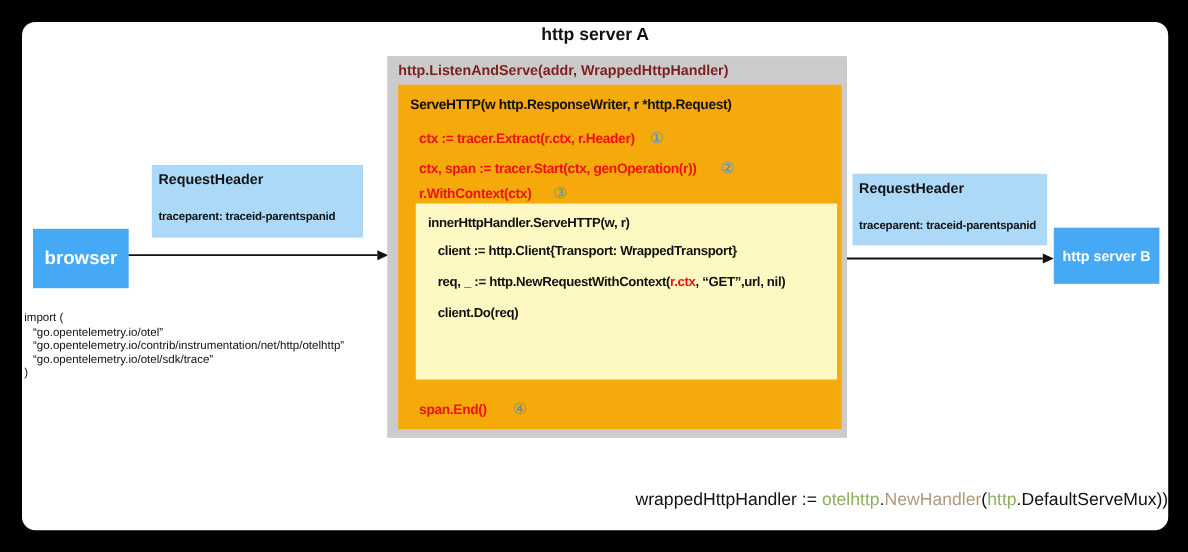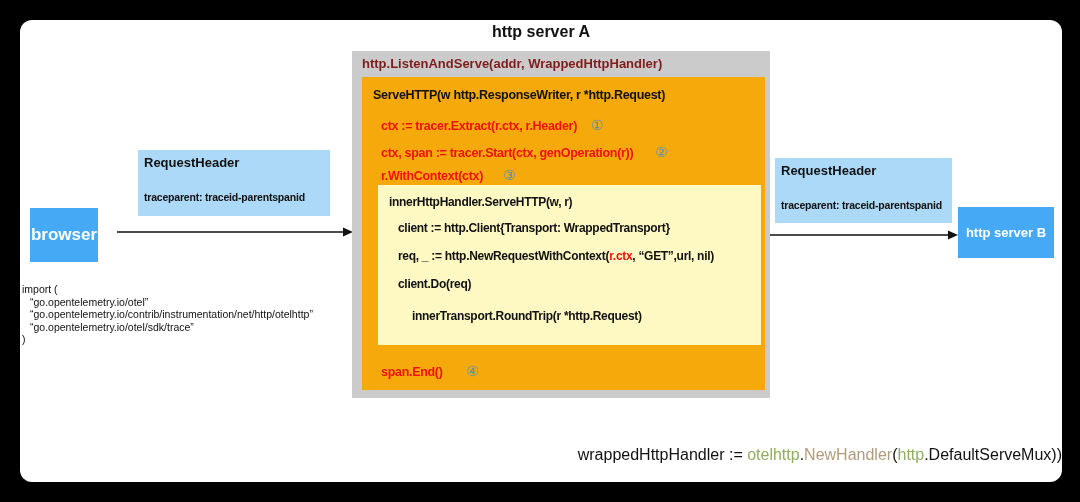--- a/index.html
+++ b/index.html
@@ -37,21 +37,21 @@
   .span-end { position: absolute; left: 19px; top: 286px; }
   
   .req-box { background: #acd9f7; color: #111; }
   .req-left  { left: 118px; top: 130px; width: 192px; height: 66px; }
   .req-right { left: 755px; top: 138px; width: 177px; height: 65px; }
   .req-title { position: absolute; left: 6px; top: 5px; font-size: 13px; font-weight: bold; }
   .req-value { position: absolute; left: 6px; top: 41px; font-size: 10.5px; font-weight: bold;
                letter-spacing: -0.2px; white-space: nowrap; }
   .node { background: #45a9f5; color: #ffffff; display: flex; align-items: center;
           justify-content: center; font-weight: bold; }
-  .browser-box { left: 10px; top: 188px; width: 68px; height: 54px; font-size: 17px; }
+  .browser-box { left: 10px; top: 188px; width: 87px; height: 54px; font-size: 17px; }
   .serverb-box { left: 938px; top: 187px; width: 96px; height: 51px; font-size: 13px; }
   
   .arrow-svg { position: absolute; overflow: visible; }
   
   .import-block { left: 2px; top: 263px; width: 345px; font-size: 10.5px; color: #111;
                   line-height: 12.5px; }
   .import-block .ind { padding-left: 8px; }
   
   .bottom-code { left: 0; top: 426px; width: 100%; text-align: right; font-size: 16px;
                  color: #111; }
@@ -104,21 +104,20 @@
           <span>r.WithContext(ctx)</span><span class="marker" style="margin-left:20px;">③</span>
         </div>
 
         <div class="inner-gray">
           <div class="code black-code inner-line il1">innerHttpHandler.ServeHTTP(w, r)</div>
           <div class="code black-code inner-line il2">client := http.Client{Transport: WrappedTransport}</div>
           <div class="code black-code inner-line il3">
             <span>req, _ := http.NewRequestWithContext(</span><span class="red">r.ctx</span><span>, “GET”,url, nil)</span>
           </div>
           <div class="code black-code inner-line il4">client.Do(req)</div>
-          <div class="code black-code inner-line il5">innerTransport.RoundTrip(r *http.Request)</div>
         </div>
 
         <div class="code red span-end">
           <span>span.End()</span><span class="marker" style="margin-left:24px;">④</span>
         </div>
       </div>
     </div>
 
     <div class="abs req-box req-right">
       <div class="req-title">RequestHeader</div>

